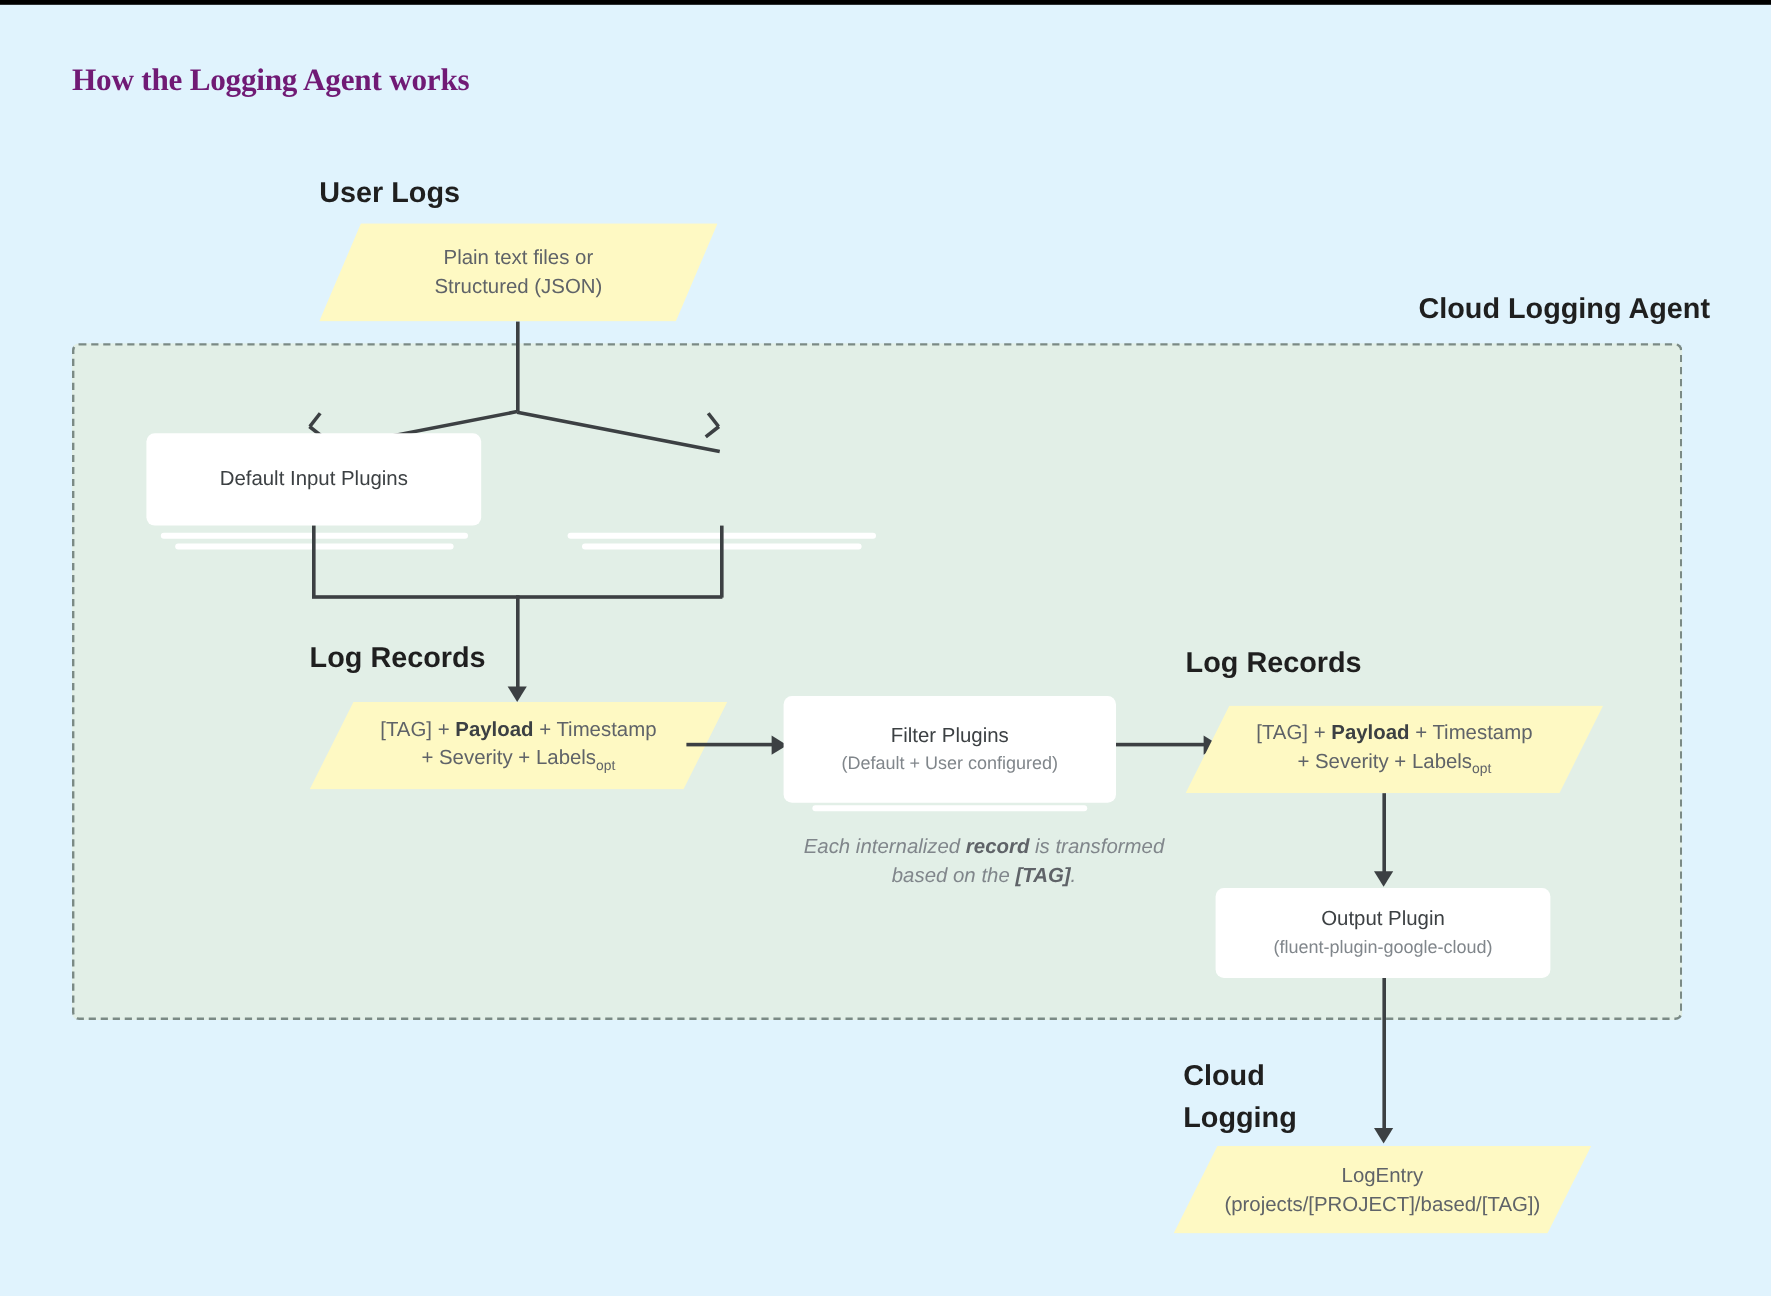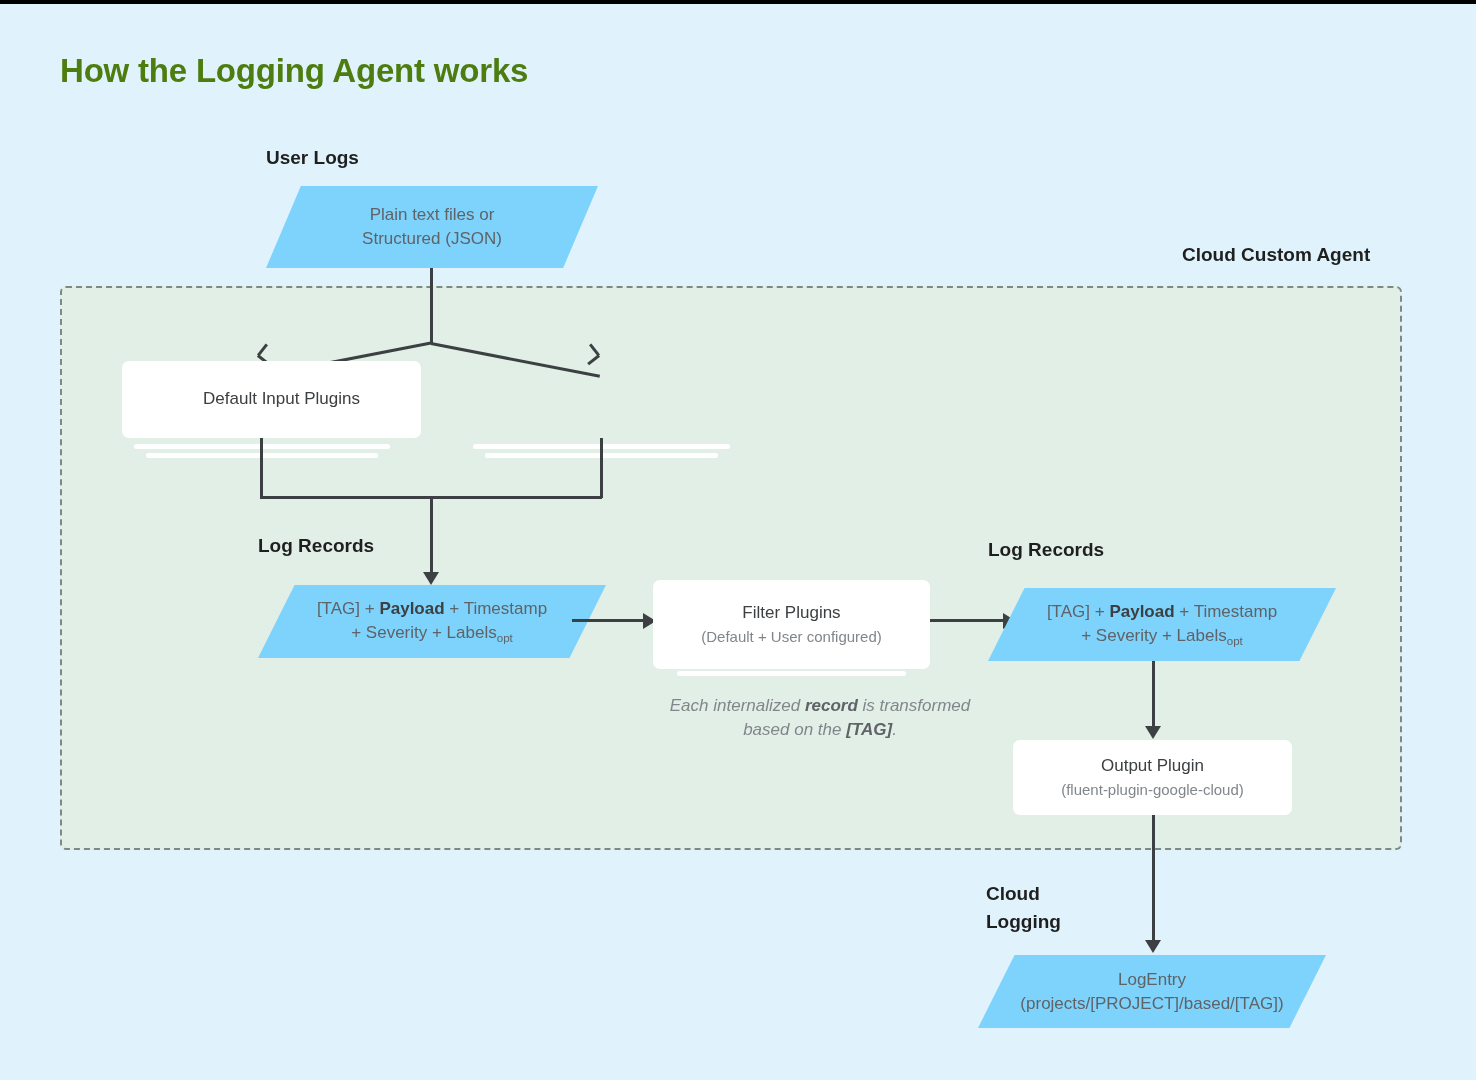--- a/index.html
+++ b/index.html
@@ -26,31 +26,32 @@
     width: 1476px;
     height: 4px;
     background: #000000;
   }
 
   
   .page-title {
     position: absolute;
     left: 60px;
     top: 52px;
-    font-size: 33px;
+    font-size: 26px;
     font-weight: 700;
-    color: #4d7c0f;
+    color: #701a75;
     letter-spacing: -0.2px;
     white-space: nowrap;
+    font-family: Liberation Serif, serif;
   }
 
   
   .section-label {
     position: absolute;
-    font-size: 19px;
+    font-size: 24px;
     font-weight: 700;
     color: #1f1f1f;
     white-space: pre;
     line-height: 1.45;
   }
 
   
   .agent-box {
     position: absolute;
     left: 60px;
@@ -59,21 +60,21 @@
     height: 564px;
     background: #e2efe7;
     border: 2px dashed #7b8a85;
     border-radius: 6px;
     box-sizing: border-box;
   }
 
   
   .para {
     position: absolute;
-    background: #7dd3fc;
+    background: #fef9c3;
     -webkit-clip-path: polygon(10.5% 0%, 100% 0%, 89.5% 100%, 0% 100%);
     clip-path: polygon(10.5% 0%, 100% 0%, 89.5% 100%, 0% 100%);
     display: flex;
     align-items: center;
     justify-content: center;
     text-align: center;
   }
   .para .txt {
     font-size: 17px;
     color: #5f6368;
@@ -172,39 +173,39 @@
 </head>
 <body>
 
 <div id="stage">
 
   <div class="topbar"></div>
 
   <div class="page-title">How the Logging Agent works</div>
 
   <div class="agent-box"></div>
-  <div class="section-label" style="left:1182px; top:241px;">Cloud Custom Agent</div>
+  <div class="section-label" style="left:1182px; top:241px;">Cloud Logging Agent</div>
 
   <div class="section-label" style="left:266px; top:144px;">User Logs</div>
 
   <div class="para" style="left:266px; top:186px; width:332px; height:82px;">
     <div class="txt">
       <span>Plain text files or</span><br>
       <span>Structured (JSON)</span>
     </div>
   </div>
 
   <div class="ln vline" style="left:430px; top:268px; height:75px;"></div>
 
   <div class="diag" style="left:431px; top:342px; width:208px; transform: rotate(180deg) rotate(-11deg);"></div>
   <div class="diag" style="left:431px; top:342px; width:172px; transform: rotate(11deg);"></div>
   <div class="arrow-sw" style="left:258px; top:346px;"></div>
   <div class="arrow-se" style="left:585px; top:346px;"></div>
 
-  <div class="card" style="left:122px; top:361px; width:279px; height:77px;padding-left:20px;">
+  <div class="card" style="left:122px; top:361px; width:279px; height:77px;">
     <div class="title">Default Input Plugins</div>
   </div>
   <div class="stack1" style="left:134px; top:444px; width:256px;"></div>
   <div class="stack2" style="left:146px; top:453px; width:232px;"></div>
 
   <div class="stack1" style="left:473px; top:444px; width:257px;"></div>
   <div class="stack2" style="left:485px; top:453px; width:233px;"></div>
 
   <div class="ln vline" style="left:260px; top:438px; height:60px;"></div>
   <div class="ln vline" style="left:600px; top:438px; height:60px;"></div>

